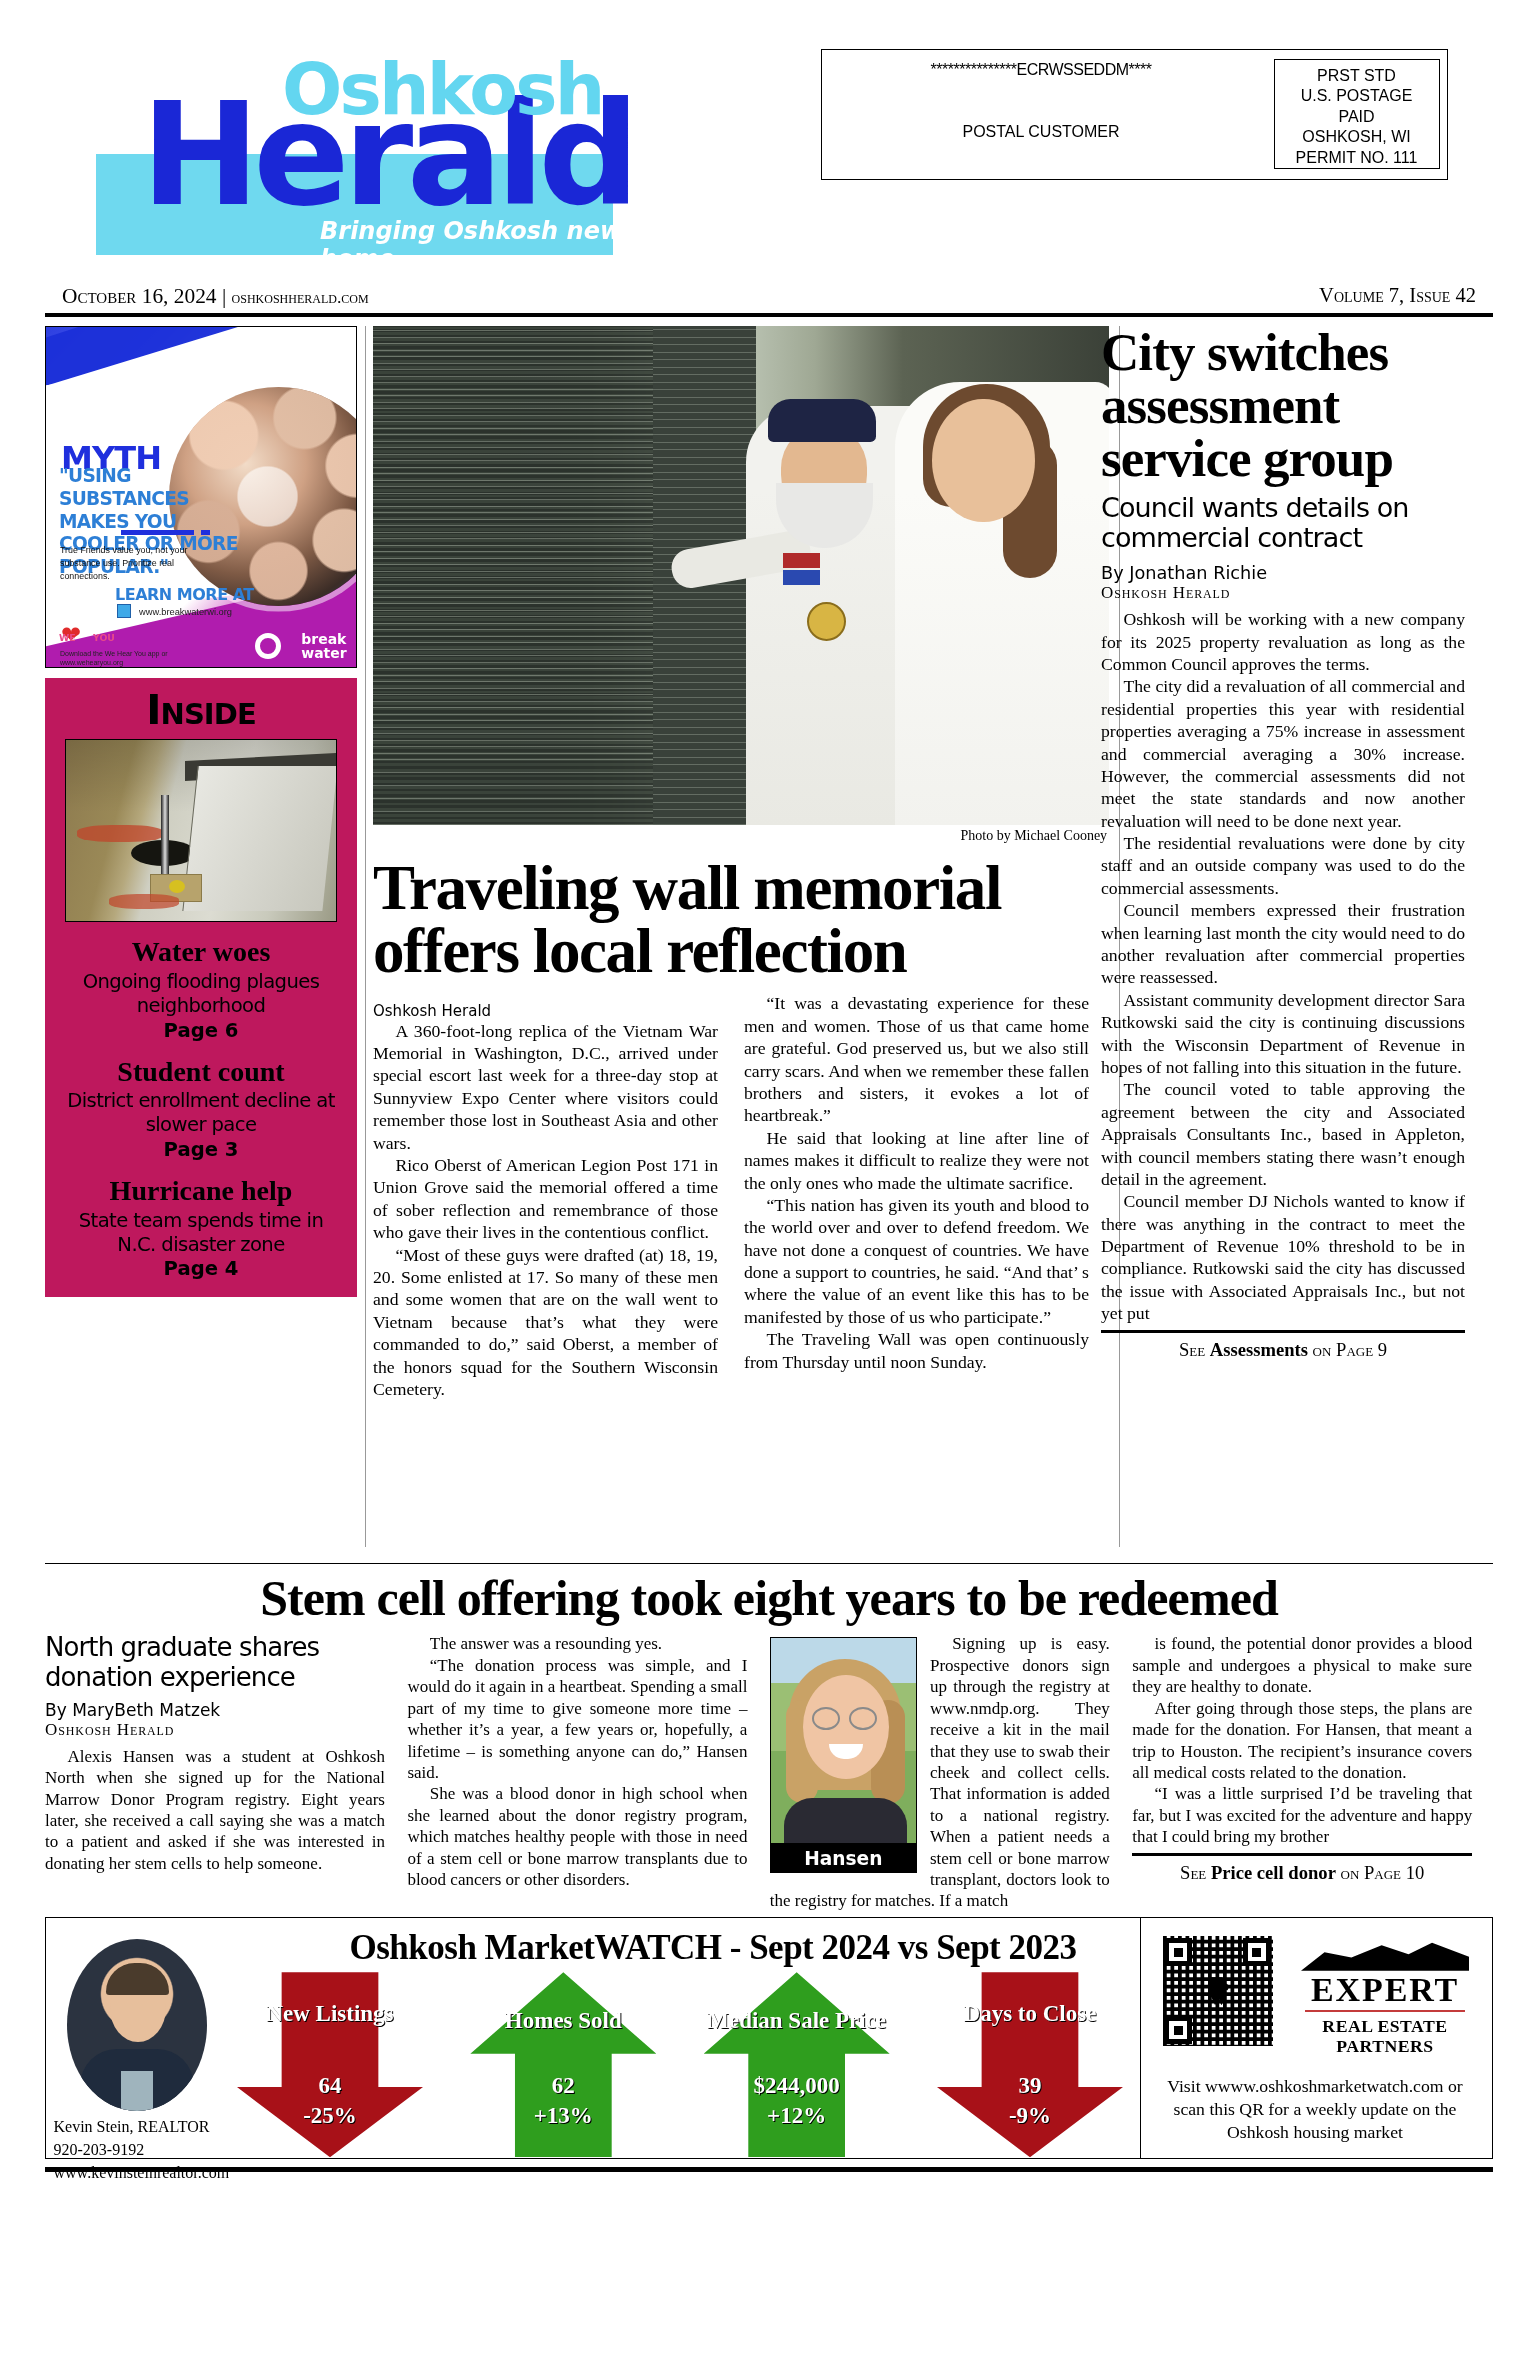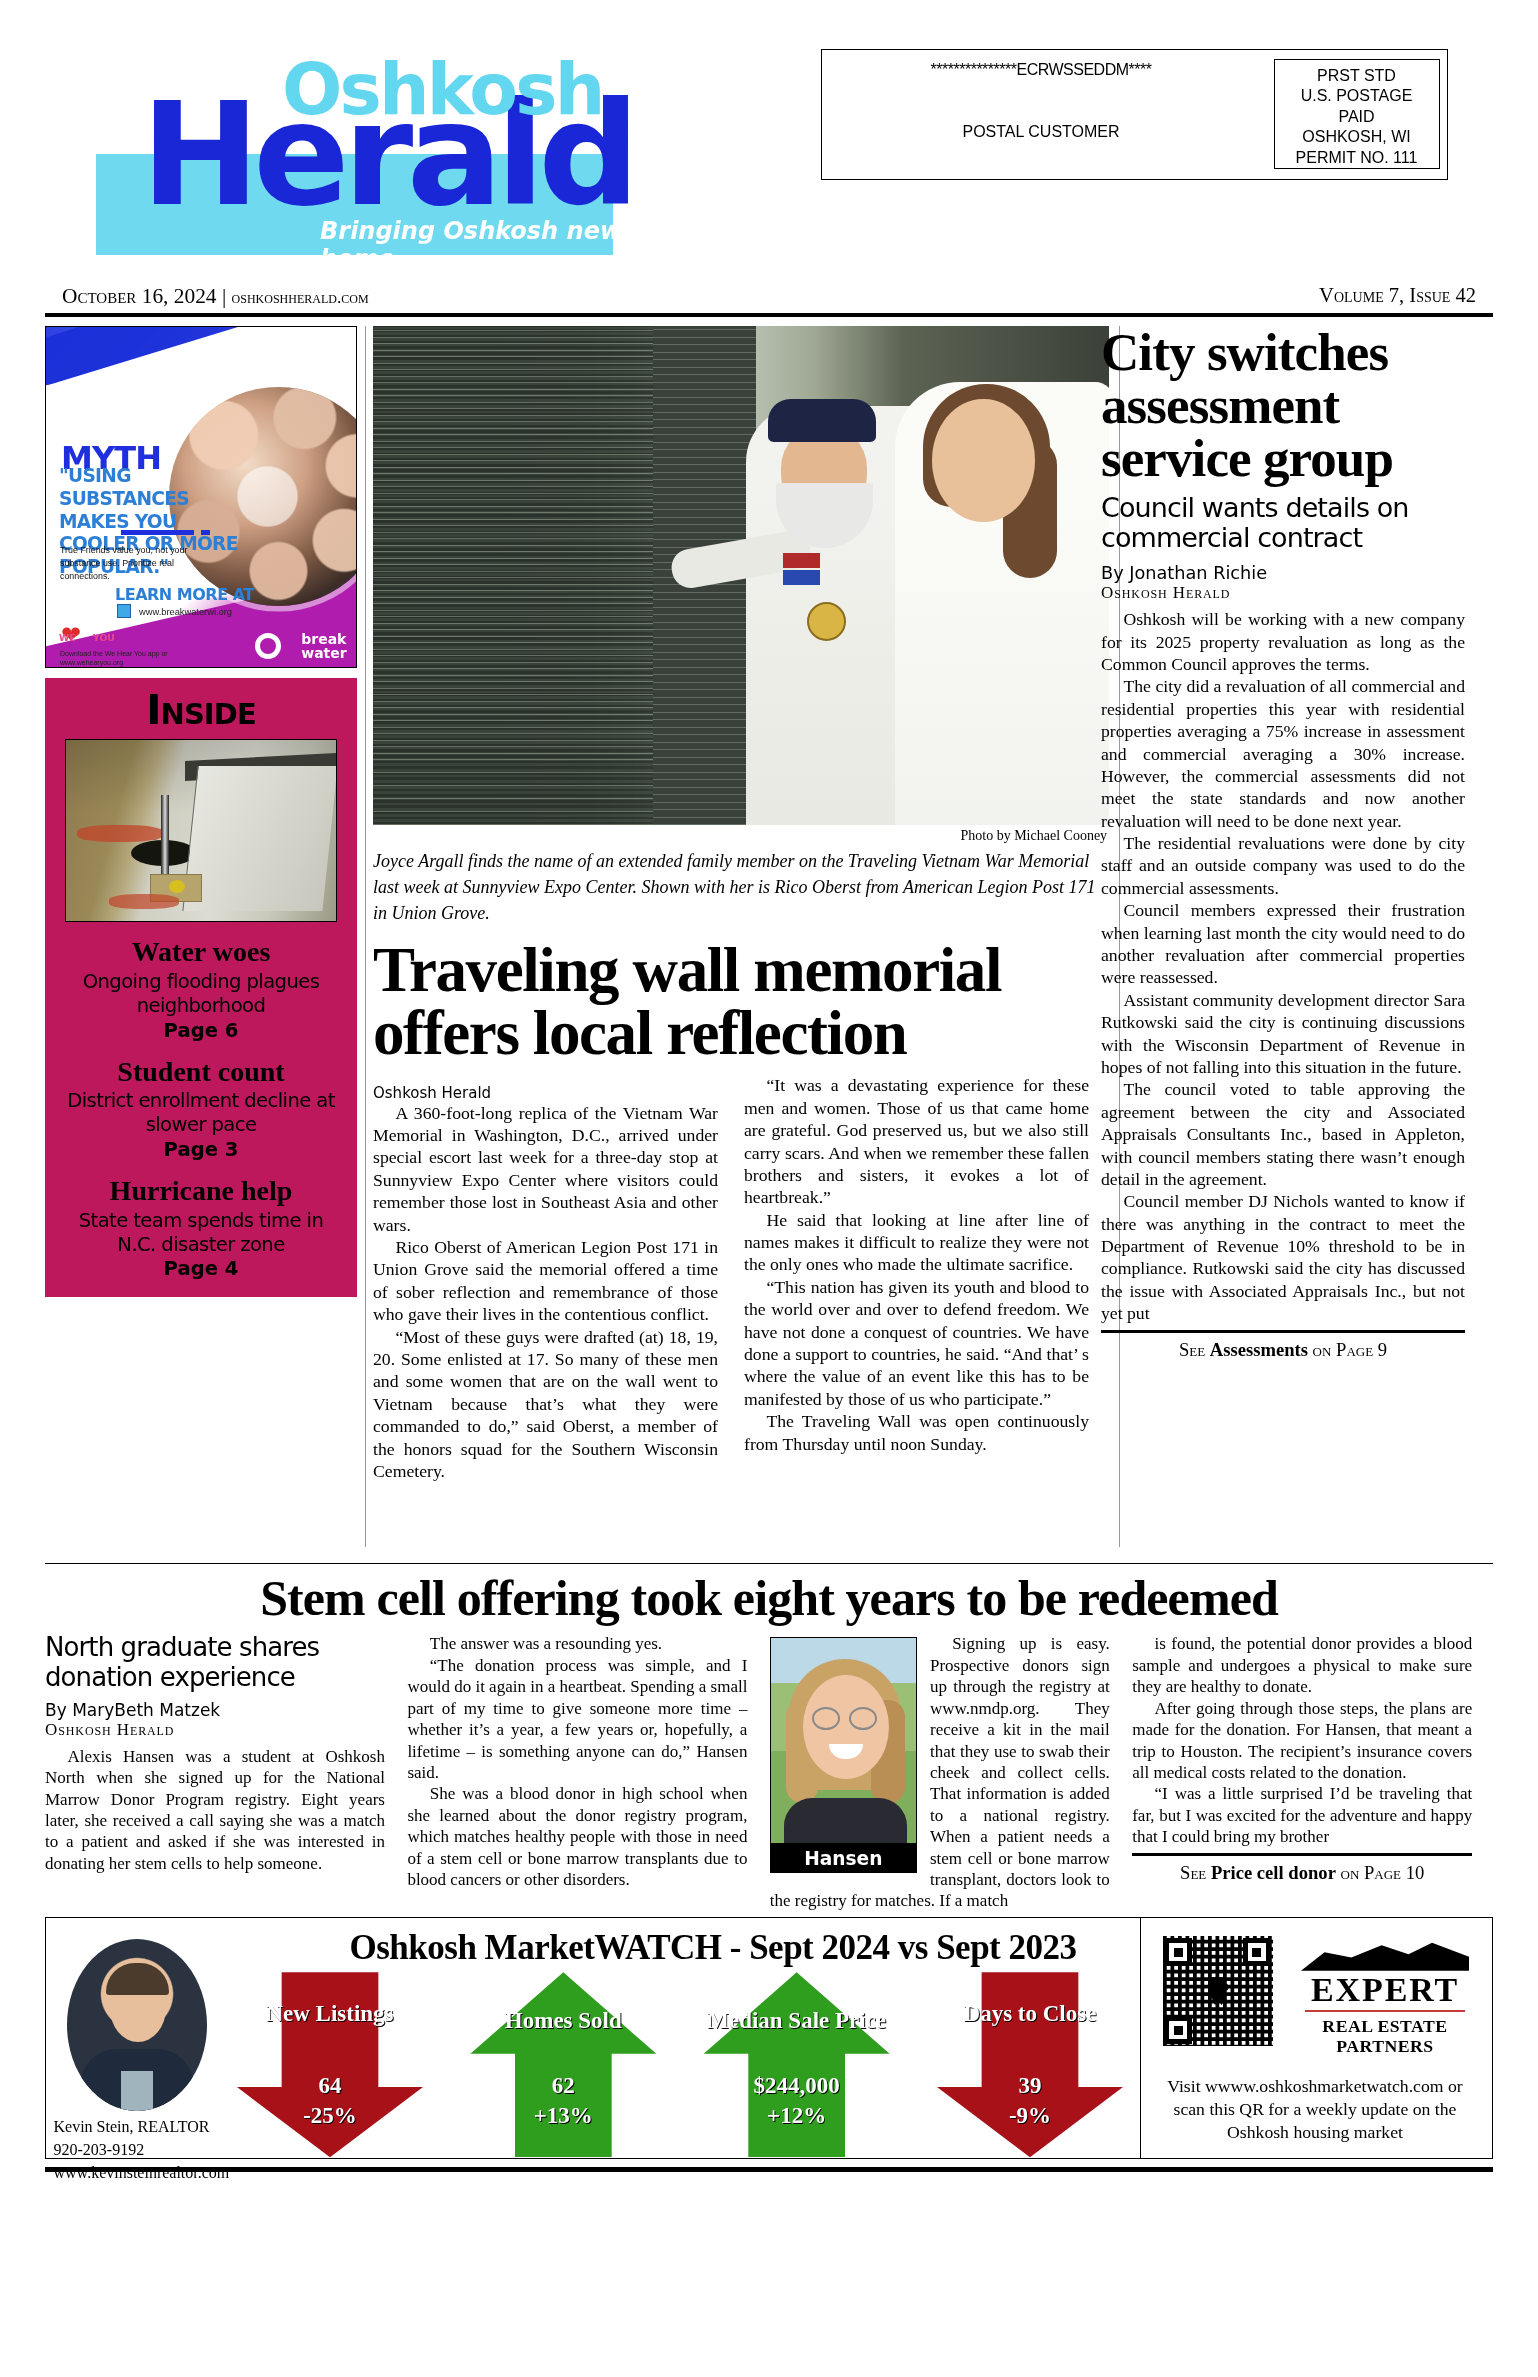--- a/index.html
+++ b/index.html
@@ -367,21 +367,20 @@
         <div class="mp-cap"></div>
         <div class="mp-medal1"></div>
         <div class="mp-medal2"></div>
         <div class="mp-emb"></div>
         <div class="mp-person2"></div>
         <div class="mp-hair2"></div>
         <div class="mp-hair2b"></div>
         <div class="mp-face2"></div>
       </div>
       <div class="photo-credit">Photo by Michael Cooney</div>
-      <div class="photo-caption">Joyce Argall finds the name of an extended family member on the Traveling Vietnam War Memorial last week at Sunnyview Expo Center. Shown with her is Rico Oberst from American Legion Post 171 in Union Grove.</div>
 
       <div class="main-headline">Traveling wall memorial offers local reflection</div>
       <div class="story2col">
         <div class="c">
           <div class="byline-small">Oshkosh Herald</div>
           <p class="body first">A 360-foot-long replica of the Vietnam War Memorial in Washington, D.C., arrived under special escort last week for a three-day stop at Sunnyview Expo Center where visitors could remember those lost in Southeast Asia and other wars.</p>
           <p class="body">Rico Oberst of American Legion Post 171 in Union Grove said the memorial offered a time of sober reflection and remembrance of those who gave their lives in the contentious conflict.</p>
           <p class="body">“Most of these guys were drafted (at) 18, 19, 20. Some enlisted at 17. So many of these men and some women that are on the wall went to Vietnam because that’s what they were commanded to do,” said Oberst, a member of the honors squad for the Southern Wisconsin Cemetery.</p>
         </div>
         <div class="c">

